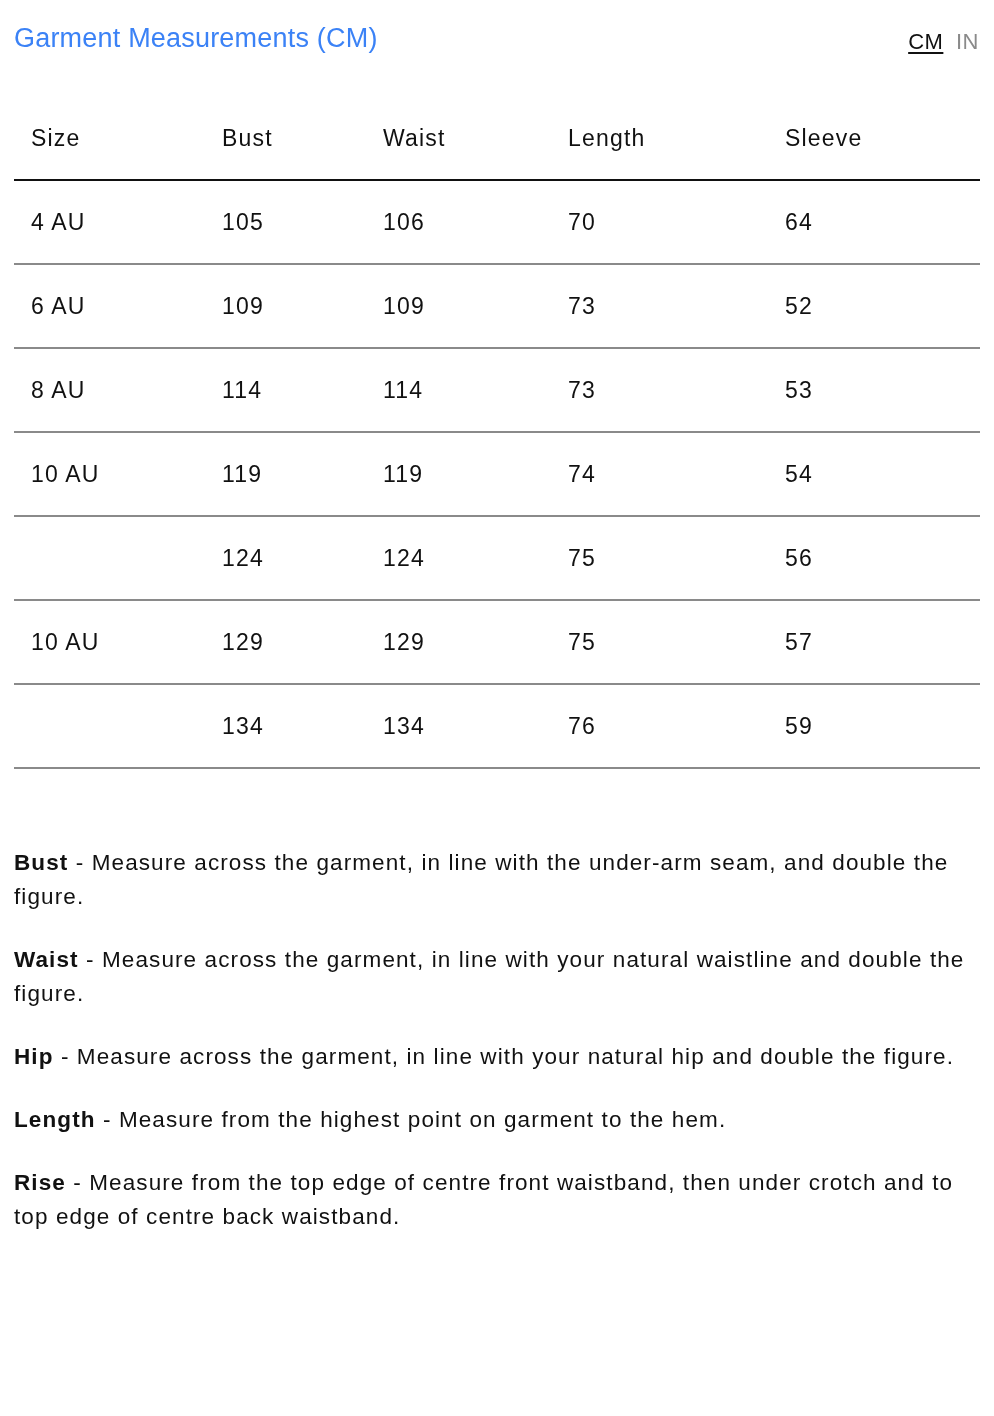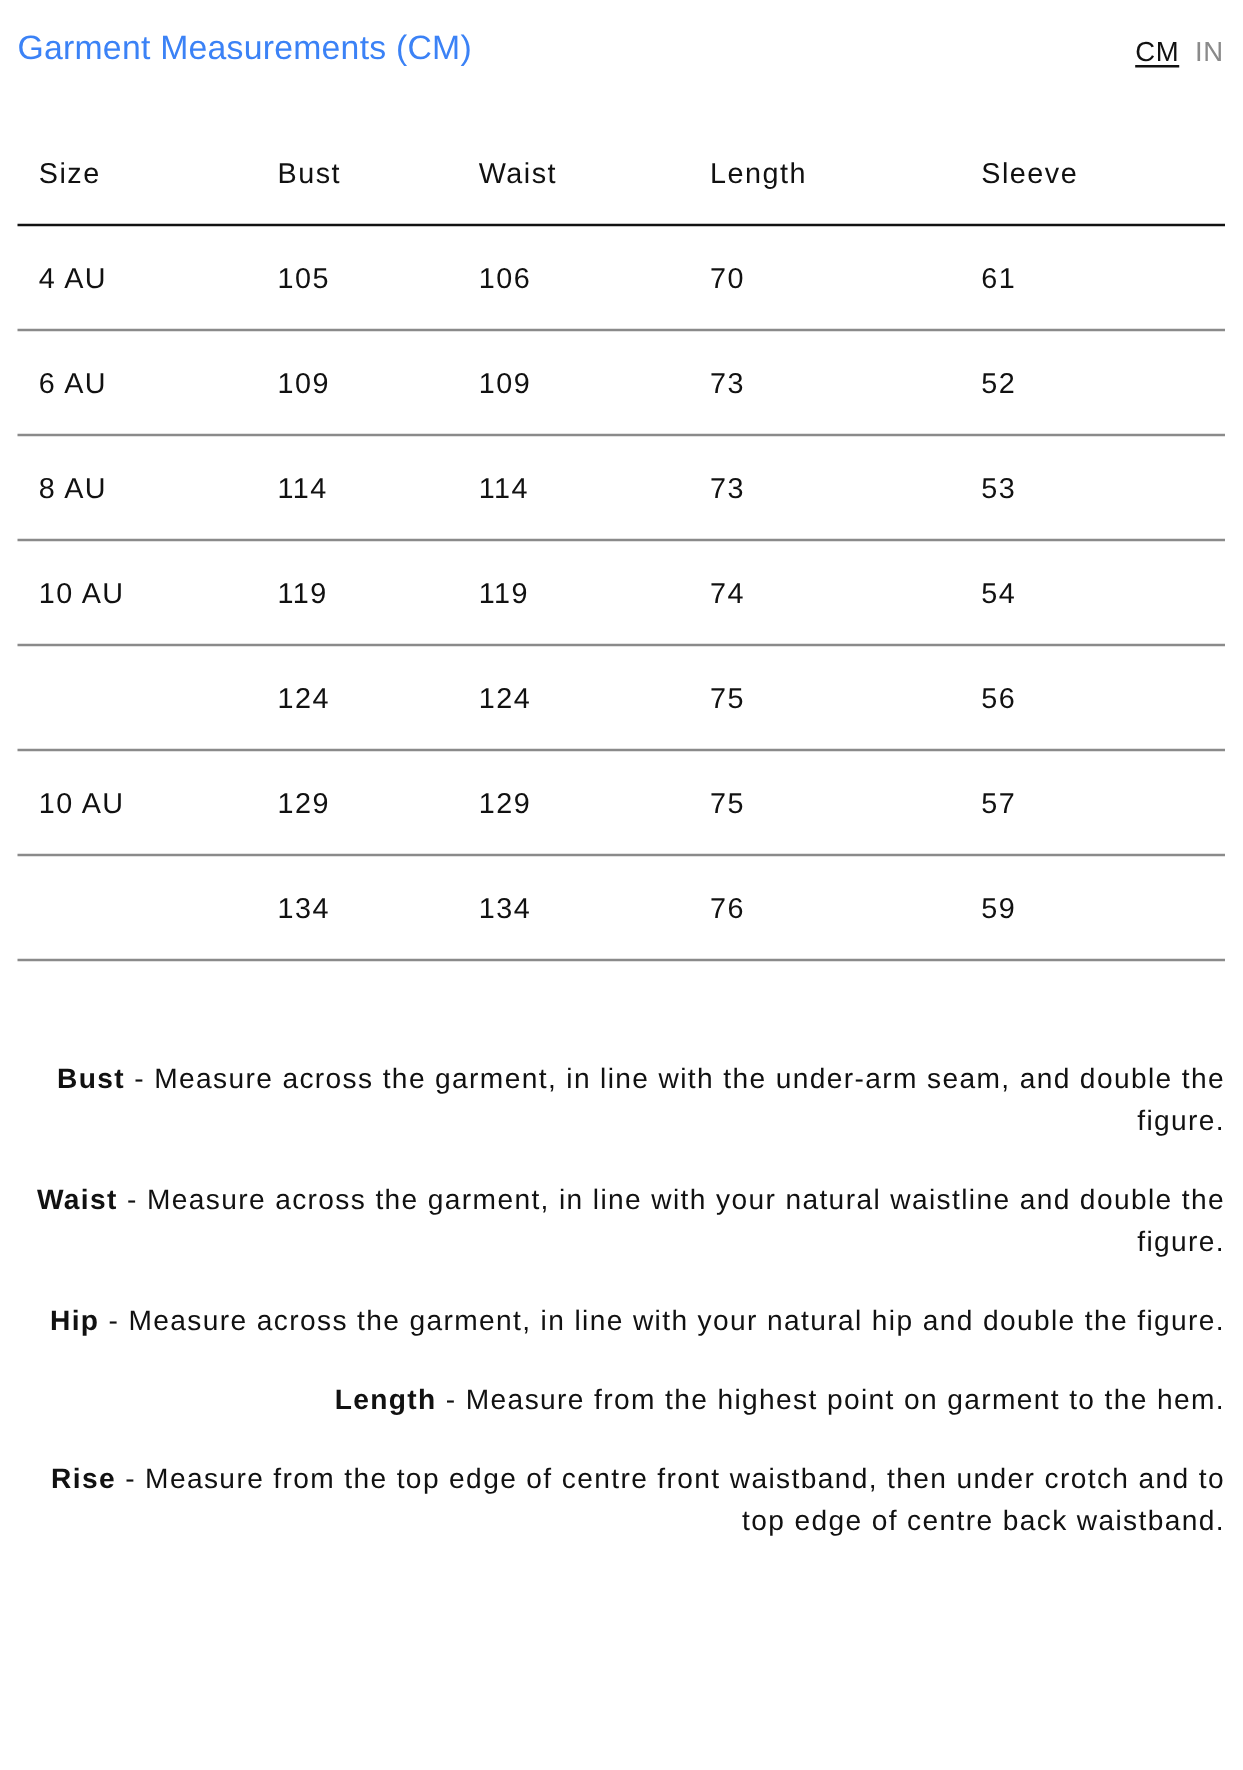--- a/index.html
+++ b/index.html
@@ -20,21 +20,21 @@
     .row { position: relative; height: 82px; border-bottom: 2px solid #8a8a8a; }
     .row.head { height: 82px; border-bottom: 2px solid #111; }
     .cell {
       position: absolute; top: 0; line-height: 82px; font-size: 23px; letter-spacing: 1.2px; color: #111;
     }
     .c0 { left: 17px; } .c1 { left: 208px; } .c2 { left: 369px; } .c3 { left: 554px; } .c4 { left: 771px; }
     .desc {
       position: absolute; left: 14px; top: 846px; width: 966px; height: 547px; overflow: hidden;
       font-size: 22.5px; line-height: 34px; letter-spacing: 1.1px; color: #111;
     }
-    .desc p { margin: 0 0 29px 0; text-align: right; }
+    .desc p { margin: 0 0 29px 0; }
     .desc b { font-weight: bold; }
   </style>
 </head>
 <body>
 
 <div class="title">Garment Measurements (CM)</div>
 
 <div class="units">
   <span class="unit active">CM</span>
   <span class="unit inactive">IN</span>
@@ -47,21 +47,21 @@
     <span class="cell c2">Waist</span>
     <span class="cell c3">Length</span>
     <span class="cell c4">Sleeve</span>
   </div>
   <div id="rows">
       <div class="row">
         <span class="cell c0">4 AU</span>
         <span class="cell c1">105</span>
         <span class="cell c2">106</span>
         <span class="cell c3">70</span>
-        <span class="cell c4">61</span>
+        <span class="cell c4">64</span>
       </div>
       <div class="row">
         <span class="cell c0">6 AU</span>
         <span class="cell c1">109</span>
         <span class="cell c2">109</span>
         <span class="cell c3">73</span>
         <span class="cell c4">52</span>
       </div>
       <div class="row">
         <span class="cell c0">8 AU</span>

